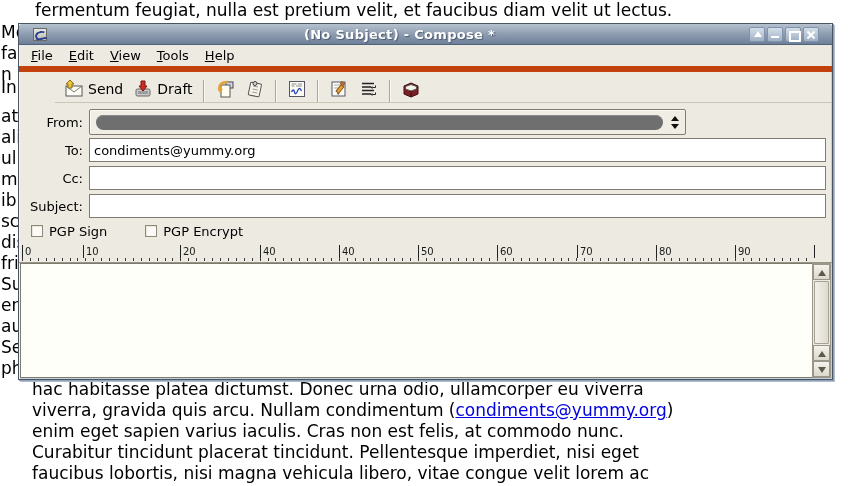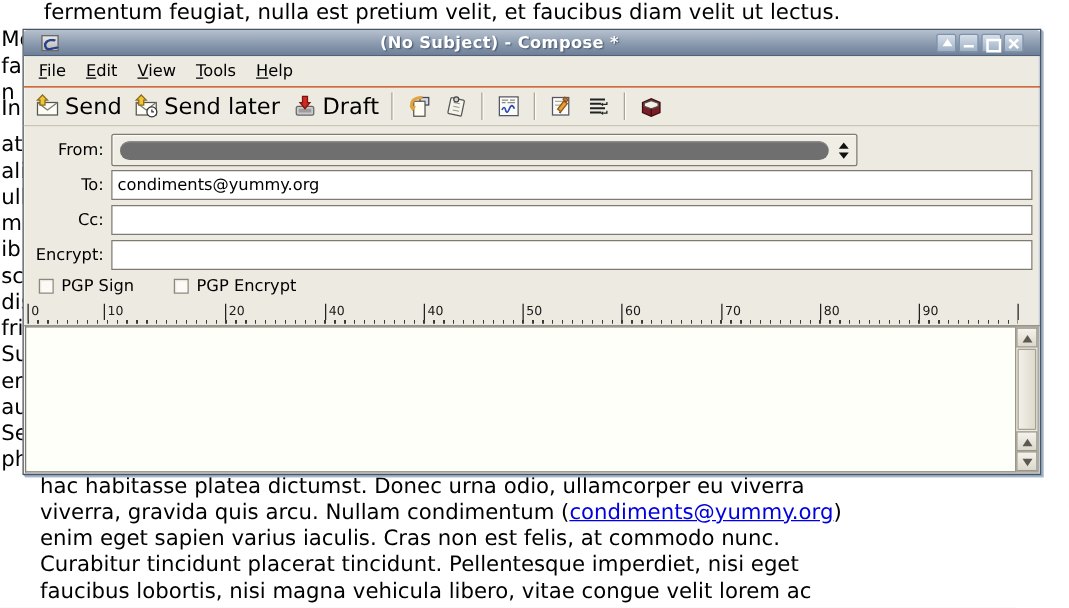--- a/index.html
+++ b/index.html
@@ -31,47 +31,47 @@
   .tb-btn { width:16px; height:15px; border:1px solid #7f93ac; border-radius:2px;
     background:linear-gradient(#d6dfe9,#9fb0c4); position:relative; }
   .g-shade::after { content:""; position:absolute; left:4px; top:3px;
     border:4px solid transparent; border-bottom:6px solid #fff; border-top:none; }
   .g-min::after { content:""; position:absolute; left:3px; bottom:3px; width:8px; height:2px; background:#fff; }
   .g-max::after { content:""; position:absolute; left:3px; top:3px; width:8px; height:7px; border:2px solid #fff; }
   .g-close::before,.g-close::after { content:""; position:absolute; left:2px; top:6px; width:10px; height:2px; background:#fff; }
   .g-close::before { transform:rotate(45deg); } .g-close::after { transform:rotate(-45deg); }
 
   .menubar { flex:0 0 25px; display:flex; align-items:center; padding:0 4px;
-    border-bottom:1px solid #c2410c; font-size:13px; }
+    border-bottom:6px solid #c2410c; font-size:13px; }
   .menu-item { padding:3px 8px; cursor:default; }
   .menu-item .lbl { display:inline-block; }
   .menu-item .lbl::first-letter { text-decoration:underline; }
 
-  .toolbar { flex:0 0 31px; display:flex; align-items:center; padding:0 4px;
-    border-bottom:1px solid #c9c5b9; font-size:18px; }
+  .toolbar { flex:0 0 31px; display:flex; align-items:flex-end; padding:0 4px;
+    border-bottom:1px solid #c9c5b9; font-size:14px;margin-left:36px; }
   .tbtn { display:flex; align-items:center; gap:4px; padding:2px 4px; border:1px solid transparent; }
   .tbtn svg { width:20px; height:20px; display:block; }
   .tsep { width:0; height:22px; border-left:1px solid #a9a599; border-right:1px solid #fbfaf5; margin:0 5px; }
 
   .headers { padding:5px 4px 0 4px; }
   .hrow { display:flex; align-items:center; height:28px; }
   .hlabel { width:66px; text-align:right; padding-right:6px; font-size:13px; color:#000; flex:0 0 66px; }
   .entry { flex:1; height:24px; border:1px solid #7f7b70; background:#fff; font-size:13px;
     padding:2px 4px; font-family:"DejaVu Sans", sans-serif; color:#000; outline:none; margin-right:2px; }
   .combo { flex:0 0 597px; height:26px; border:1px solid #7f7b70; border-radius:2px;
     background:#f0ede4; display:flex; align-items:center; padding:0 6px; gap:8px;
     box-shadow:inset 1px 1px 0 #fbfaf6; }
   .capsule { flex:1; height:15px; border-radius:8px; background:#6f6f6f;
     box-shadow:inset 0 1px 0 #8a8a8a; }
   .spin { display:flex; flex-direction:column; gap:3px; }
   .spin i { width:0; height:0; border-left:4px solid transparent; border-right:4px solid transparent; }
   .spin .up { border-bottom:5px solid #111; }
   .spin .dn { border-top:5px solid #111; }
 
-  .optrow { flex:0 0 22px; display:flex; align-items:center; gap:8px; padding:0 0 0 12px; font-size:13px; }
+  .optrow { flex:0 0 22px; display:flex; align-items:center; gap:14px; padding:0 0 0 12px; font-size:13px; }
   .chk { width:12px; height:12px; border:1px solid #8b887c; background:#fbfaf6; margin-right:6px;
     box-shadow:inset 1px 1px 0 #e9e6dc; }
   .opt { display:flex; align-items:center; margin-right:24px; }
 
   .ruler { flex:0 0 19px; position:relative; border-bottom:1px solid #979387; margin-top:2px;
     background-image:repeating-linear-gradient(to right, #3a3a3a 0 1px, transparent 1px 7.92px);
     background-size:792px 3px; background-position:3px 14px; background-repeat:no-repeat;
     font-size:10px; color:#1a1a1a; }
   .rnum { position:absolute; top:1px; height:13px; border-left:1px solid #222; padding-left:2px; line-height:13px; }
   .rend { position:absolute; top:1px; height:13px; border-left:1px solid #222; left:795px; }
@@ -147,30 +147,20 @@
     <span class="tbtn">
       <svg viewBox="0 0 20 20">
         <rect x="2" y="7" width="16" height="10" fill="#fdfdf5" stroke="#555"></rect>
         <path d="M2 7 L10 13 L18 7" fill="none" stroke="#777"></path>
         <polygon points="6,1 10,5 8,5 8,9 4,9 4,5 2,5" fill="#f2c437" stroke="#8a6d1a"></polygon>
       </svg>
       <span>Send</span>
     </span>
     <span class="tbtn">
       <svg viewBox="0 0 20 20">
-        <rect x="2" y="7" width="16" height="10" fill="#fdfdf5" stroke="#555"></rect>
-        <path d="M2 7 L10 13 L18 7" fill="none" stroke="#777"></path>
-        <polygon points="6,1 10,5 8,5 8,9 4,9 4,5 2,5" fill="#f2c437" stroke="#8a6d1a"></polygon>
-        <circle cx="14.5" cy="14.5" r="4" fill="#fff" stroke="#333"></circle>
-        <path d="M14.5 12.5 V14.5 H16.2" stroke="#333" fill="none"></path>
-      </svg>
-      <span>Send later</span>
-    </span>
-    <span class="tbtn">
-      <svg viewBox="0 0 20 20">
         <rect x="3" y="10" width="14" height="7" rx="1.5" fill="#c9c9c9" stroke="#666"></rect>
         <rect x="5" y="12" width="10" height="3" fill="#9c9c9c"></rect>
         <polygon points="10,12 6,7 8,7 8,2 12,2 12,7 14,7" fill="#cf2a21" stroke="#7d150f"></polygon>
       </svg>
       <span>Draft</span>
     </span>
     <span class="tsep"></span>
     <span class="tbtn">
       <svg viewBox="0 0 20 20">
         <rect x="11" y="3" width="7" height="6" fill="#d8d8ee" stroke="#444"></rect>
@@ -236,21 +226,21 @@
     </div>
     <div class="hrow">
       <span class="hlabel">To:</span>
       <input class="entry" value="condiments@yummy.org" style="">
     </div>
     <div class="hrow">
       <span class="hlabel">Cc:</span>
       <input class="entry" value="" style="">
     </div>
     <div class="hrow">
-      <span class="hlabel">Encrypt:</span>
+      <span class="hlabel">Subject:</span>
       <input class="entry" value="" style="">
     </div>
   </div>
 
   <div class="optrow">
     <span class="opt">
       <span class="chk"></span>
       <span>PGP Sign</span>
     </span>
     <span class="opt">

